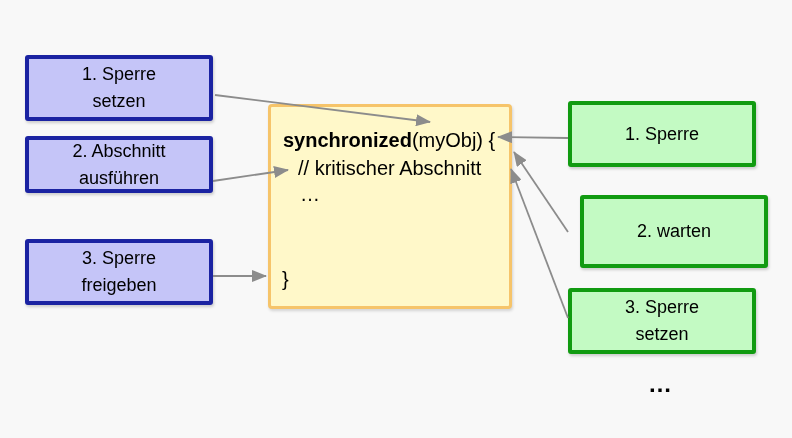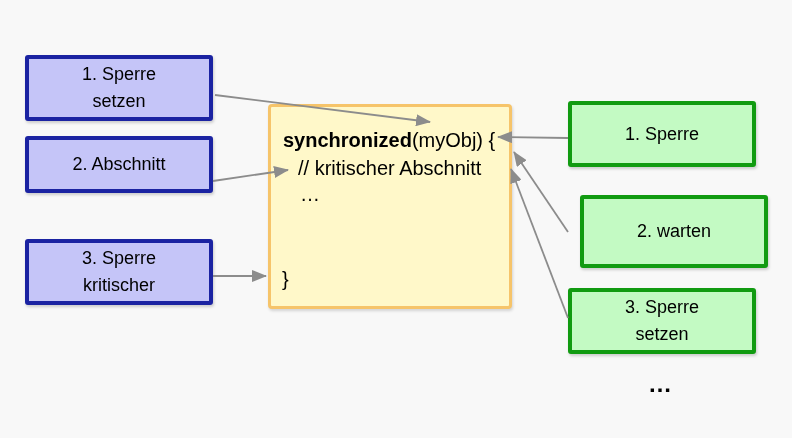--- a/index.html
+++ b/index.html
@@ -88,24 +88,25 @@
       <line x1="568" y1="318" x2="511" y2="169" marker-end="url(#ah)"></line>
     </g>
   </svg>
 
   <div class="stepbox purple lbox1">
     <span>1. Sperre</span>
     <span>setzen</span>
   </div>
   <div class="stepbox purple lbox2">
     <span>2. Abschnitt</span>
+    <span>ausführen</span>
   </div>
   <div class="stepbox purple lbox3">
     <span>3. Sperre</span>
-    <span>kritischer</span>
+    <span>freigeben</span>
   </div>
 
   <div class="code-box">
     <div class="code-line cl1"><b>synchronized</b><span>(myObj) {</span></div>
     <div class="code-line cl2">// kritischer Abschnitt</div>
     <div class="code-line cl3">…</div>
     <div class="code-line cl4">}</div>
   </div>
 
   <div class="stepbox green rbox1">

